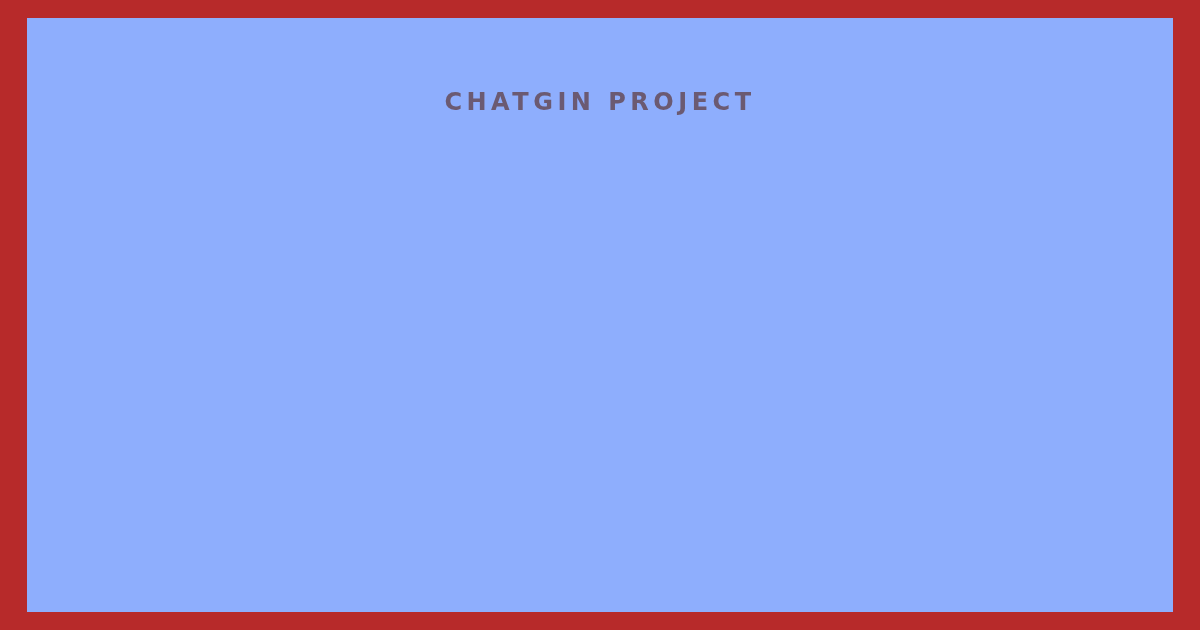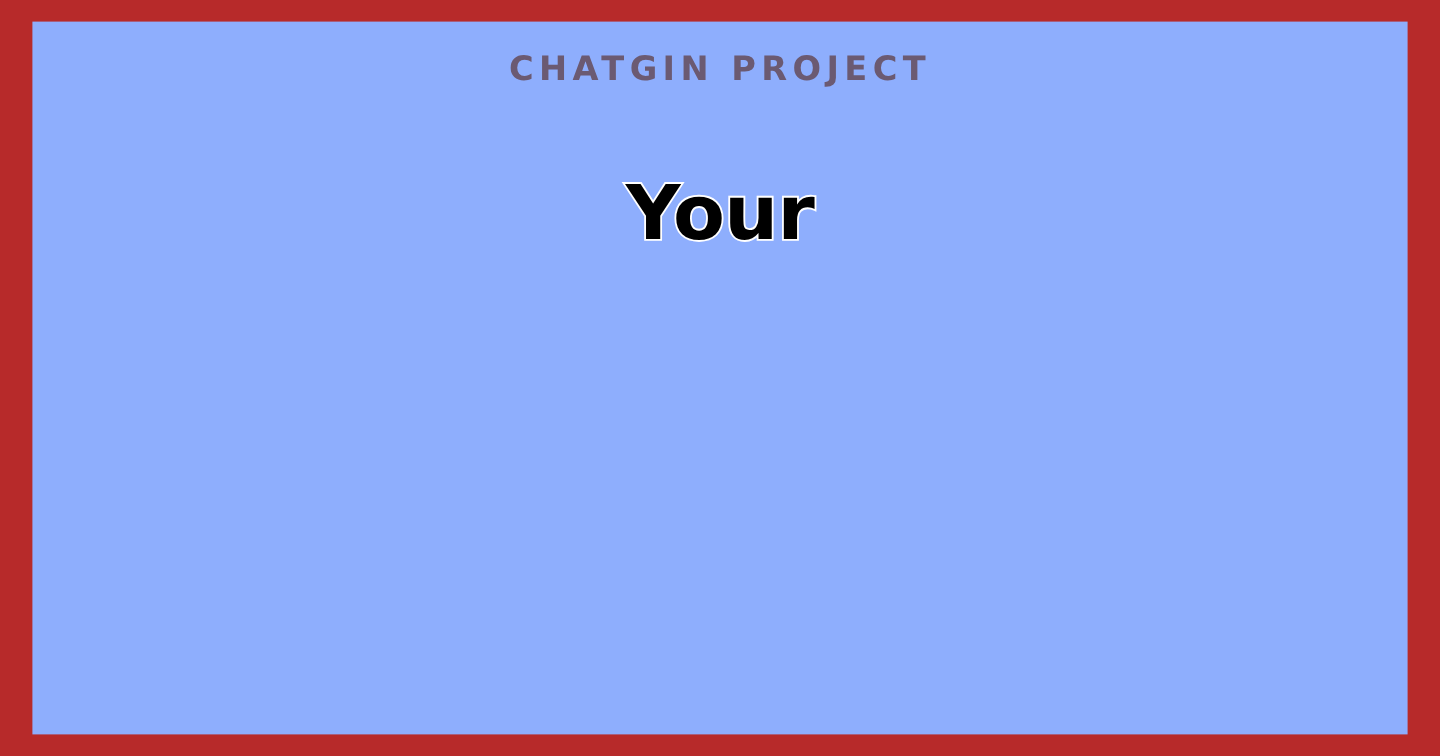--- a/index.html
+++ b/index.html
@@ -31,23 +31,23 @@
   .content {
     position: absolute;
     left: 0;
     right: 0;
     top: 0;
     text-align: center;
   }
 
   .eyebrow {
     margin: 0;
-    padding-top: 26px;
+    padding-top: 72px;
     font-family: "DejaVu Sans", sans-serif;
-    font-size: 28px;
+    font-size: 24px;
     font-weight: 700;
     letter-spacing: 4.5px;
     color: #6b5a72;
     line-height: 1;
     text-transform: uppercase;
     white-space: nowrap;
   }
 
   .headline {
     margin: 0;
@@ -71,18 +71,17 @@
 </head>
 <body>
 
 <div class="canvas">
   <div class="panel">
     <div class="content">
 
       <p class="eyebrow">CHATGIN PROJECT</p>
 
       <h1 class="headline">
-        <span class="line">Your</span>
       </h1>
 
     </div>
   </div>
 </div>
 
 </body></html>

